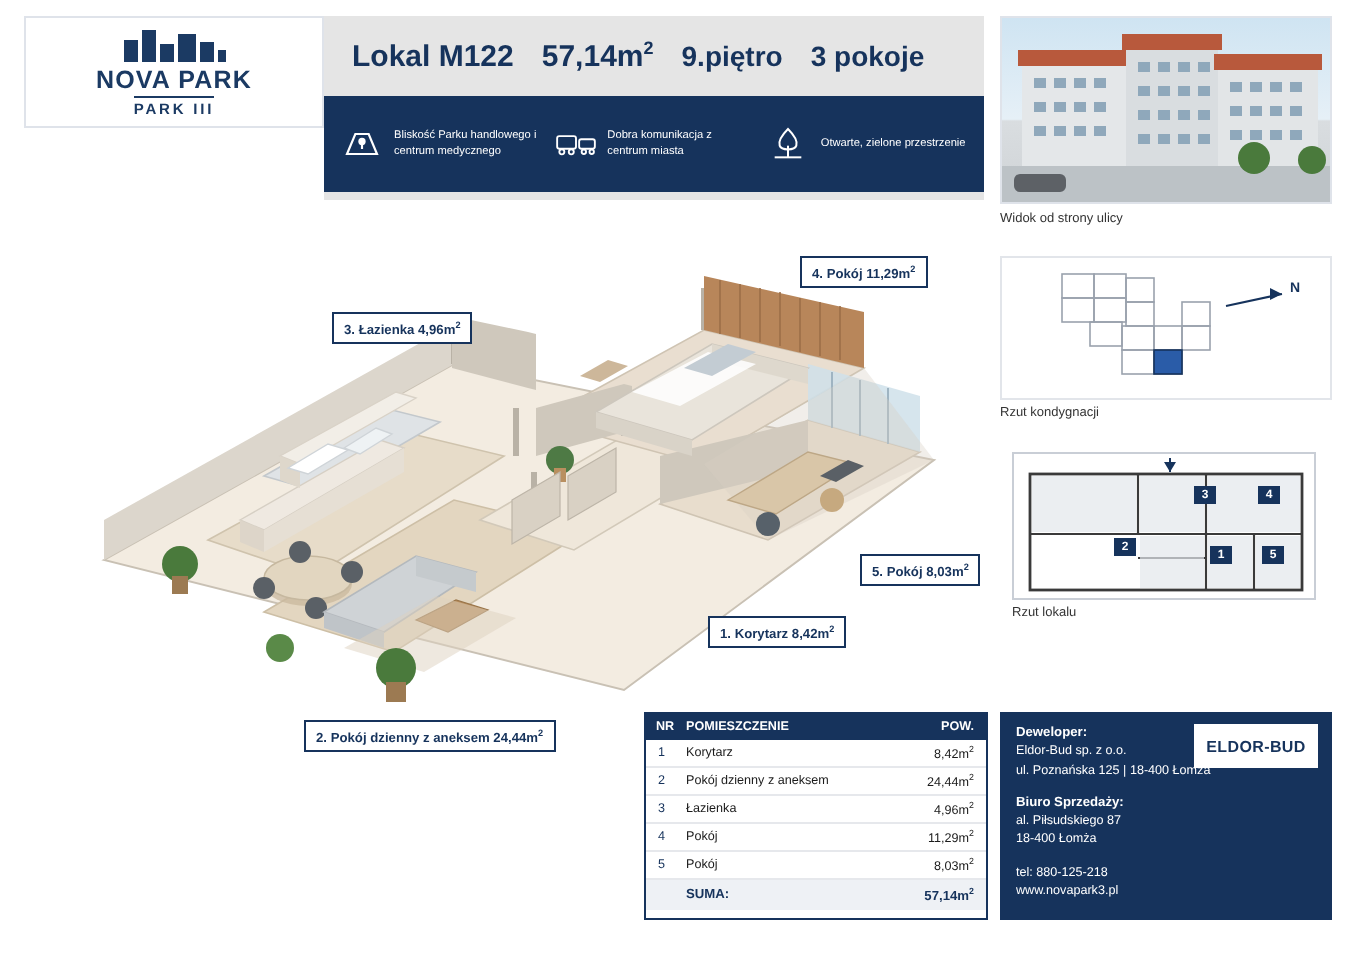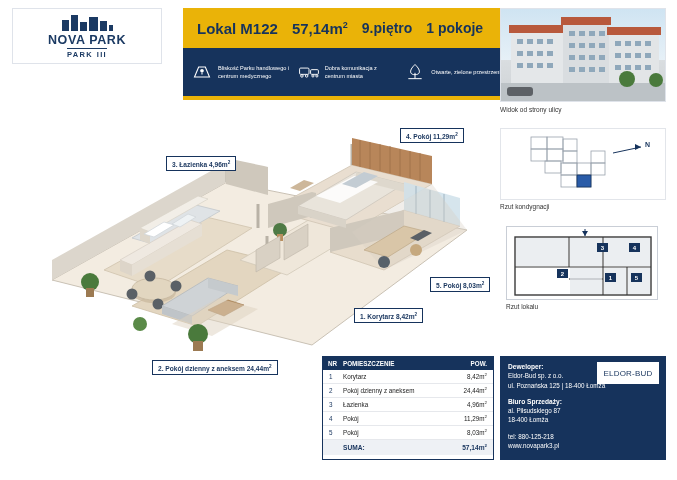--- a/index.html
+++ b/index.html
@@ -31,23 +31,23 @@
   }
   .logo-text {
     font-size: 12.5px; font-weight: bold; color: #1b3a63; letter-spacing: 0.6px;
   }
   .logo-sub {
     font-size: 7.5px; font-weight: bold; color: #1b3a63; letter-spacing: 1.4px;
     border-top: 1px solid #1b3a63; margin-top: 1px; padding-top: 1px;
   }
 
   .header-bar {
-    position: absolute; left: 183px; top: 8px;
+    position: absolute; left: 162px; top: 8px;
     width: 330px; height: 92px;
-    background: #eab308;
+    background: #e5e5e5;
   }
   .header-title {
     height: 40px; display: flex; align-items: center; gap: 14px;
     padding-left: 14px;
     color: #16335c;
   }
   .header-title .unit { font-size: 15px; font-weight: bold; }
   .header-title .area { font-size: 15px; font-weight: bold; }
   .header-title .area sup { font-size: 9px; }
   .header-title .floor { font-size: 14px; font-weight: bold; }
@@ -156,21 +156,21 @@
   .footer {
     position: absolute; left: 500px; top: 356px; width: 166px; height: 104px;
     background: #16335c; color: #fff;
     padding: 7px 8px;
   }
   .dev-logo {
     position: absolute; right: 7px; top: 6px;
     width: 62px; height: 22px; background: #ffffff;
     display: flex; align-items: center; justify-content: center;
   }
-  .dev-logo-txt { font-size: 8px; font-weight: normal; color: #16335c; letter-spacing: .2px; }
+  .dev-logo-txt { font-size: 8px; font-weight: bold; color: #16335c; letter-spacing: .2px; }
   .f-h { font-size: 6.6px; font-weight: bold; margin-bottom: 1px; }
   .f-l { font-size: 6.3px; line-height: 1.55; }
   .f-gap { height: 7px; }
   .f-www { font-size: 6.3px; }
 </style>
 </head>
 <body>
 
 <div class="page">
 
@@ -185,21 +185,21 @@
     </div>
     <div class="logo-text">NOVA PARK</div>
     <div class="logo-sub">PARK III</div>
   </div>
 
   <div class="header-bar">
     <div class="header-title">
       <span class="unit">Lokal M122</span>
       <span class="area"><span>57,14m</span><sup>2</sup></span>
       <span class="floor">9.piętro</span>
-      <span class="rooms">1 pokoje</span>
+      <span class="rooms">3 pokoje</span>
     </div>
     <div class="feature-bar">
 
       <div class="feature">
         <span class="feature-ico">
           <svg width="20" height="20" viewBox="0 0 24 24" fill="none" stroke="#fff" stroke-width="1.3">
             <path d="M3 18 L8 6 L16 6 L21 18 Z"></path>
             <circle cx="12" cy="10.5" r="2.2" fill="#fff" stroke="none"></circle>
             <path d="M12 12.6 L12 15" stroke="#fff"></path>
           </svg>

